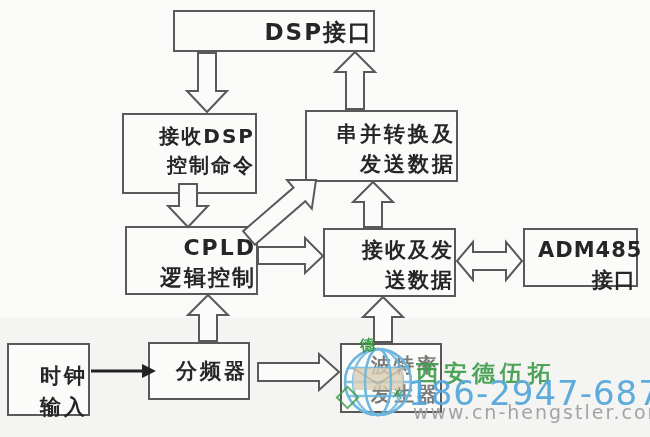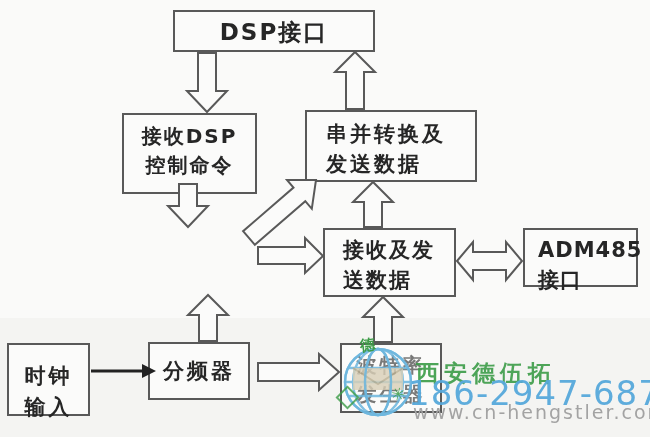--- a/index.html
+++ b/index.html
@@ -6,21 +6,21 @@
   .canvas{
     position:relative;width:650px;height:437px;overflow:hidden;
     background:linear-gradient(#fafaf9 0 318px,#f4f4f2 318px 437px);
     font-family:"DejaVu Sans","Liberation Sans",sans-serif;
   }
   .node{
     position:absolute;box-sizing:border-box;
     background:#fbfbfa;border:2px solid #595959;
     color:#262626;font-weight:bold;z-index:2;
   }
-  .node .ln{display:block;white-space:nowrap;}
+  .node .ln{display:block;white-space:nowrap;text-align:right;}
   .center{text-align:center;}
   svg.arrows{position:absolute;left:0;top:0;z-index:5;pointer-events:none;}
   .hollow{fill:#fbfbfa;stroke:#595959;stroke-width:2;stroke-linejoin:miter;}
   .wm{position:absolute;z-index:10;white-space:nowrap;}
   .wm-company{left:416px;top:350px;font-size:23px;font-weight:bold;color:#3f9e4b;letter-spacing:5px;opacity:.92;margin-top:8px;}
   .wm-phone{left:408px;top:373px;font-size:34px;color:#57a9db;letter-spacing:1px;opacity:.95;}
   .wm-site{left:413px;top:401px;font-size:19px;color:#a3a3a3;letter-spacing:2px;}
   .wm-logo{left:340px;top:344px;z-index:9;}
   .wm-char{left:360px;top:336px;font-size:15px;font-weight:bold;color:#3d9c47;z-index:11;transform:rotate(-8deg);}
   .wm-diamond{left:339px;top:389px;width:13px;height:13px;border:2px solid #3d9c47;transform:rotate(45deg);opacity:.8;z-index:11;}
@@ -34,25 +34,29 @@
 
   <div class="node center" style="left:173px;top:10px;width:202px;height:42px;font-size:23px;line-height:40px;letter-spacing:2px;">
     <span class="ln">DSP接口</span>
   </div>
 
   <div class="node center" style="left:122px;top:113px;width:135px;height:81px;font-size:20px;line-height:29px;letter-spacing:2px;padding-top:7px;">
     <span class="ln">接收DSP</span>
     <span class="ln">控制命令</span>
   </div>
 
-  <div class="node" style="left:305px;top:110px;width:172px;height:72px;font-size:21px;line-height:30px;letter-spacing:3px;padding:7px 0 0 19px;">
+  <div class="node" style="left:305px;top:110px;width:153px;height:72px;font-size:21px;line-height:30px;letter-spacing:3px;padding:7px 0 0 19px;">
     <span class="ln">串并转换及</span>
     <span class="ln">发送数据</span>
   </div>
 
+  <div class="node center" style="left:125px;top:226px;width:133px;height:69px;font-size:22px;line-height:30px;letter-spacing:2px;padding-top:5px;">
+    <span class="ln">CPLD</span>
+    <span class="ln">逻辑控制</span>
+  </div>
 
   <div class="node" style="left:323px;top:228px;width:133px;height:69px;font-size:21px;line-height:30px;letter-spacing:2px;padding:5px 0 4px 18px;">
     <span class="ln">接收及发</span>
     <span class="ln">送数据</span>
   </div>
 
   <div class="node" style="left:523px;top:228px;width:115px;height:59px;font-size:21px;line-height:30px;letter-spacing:1px;padding:5px 0 0 13px;">
     <span class="ln">ADM485</span>
     <span class="ln">接口</span>
   </div>

